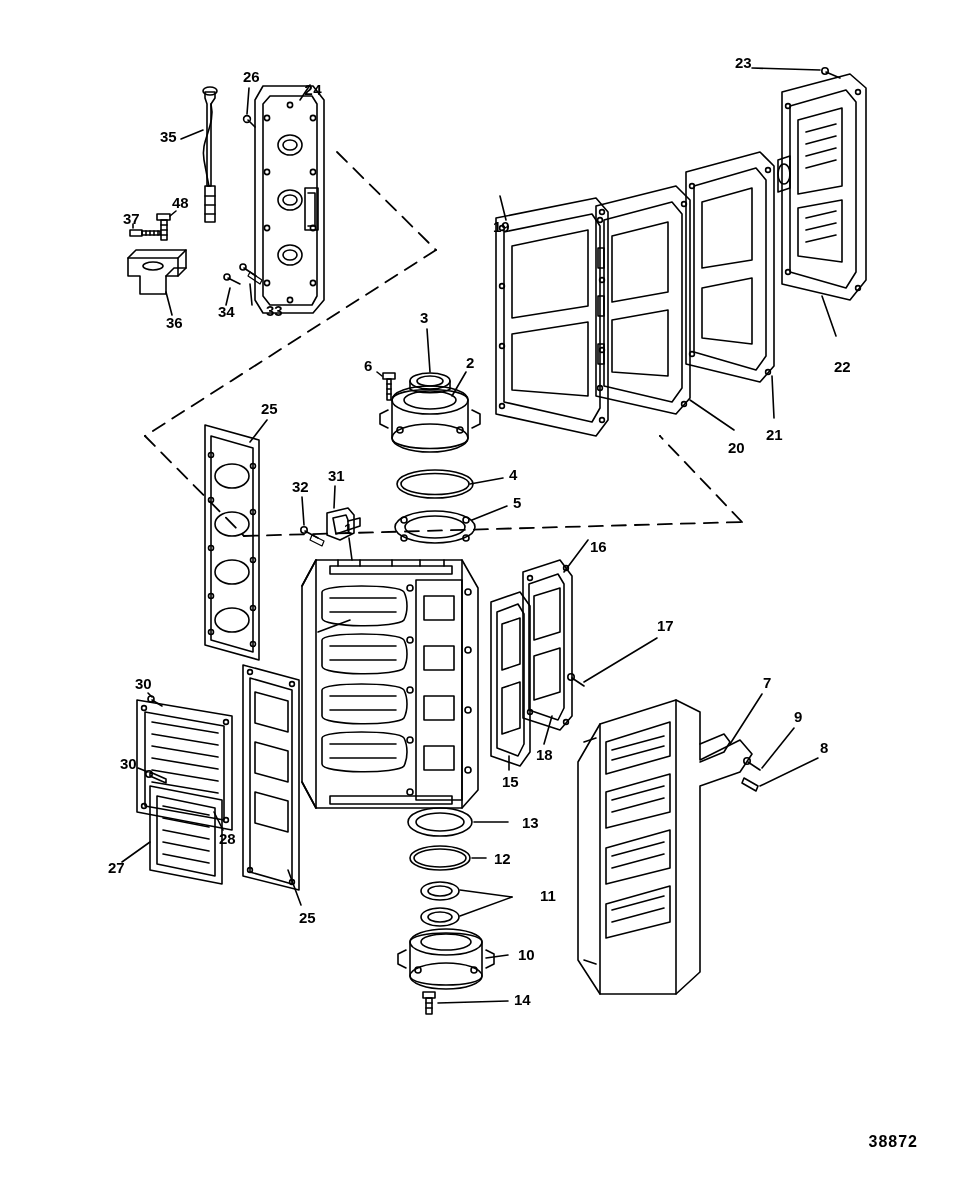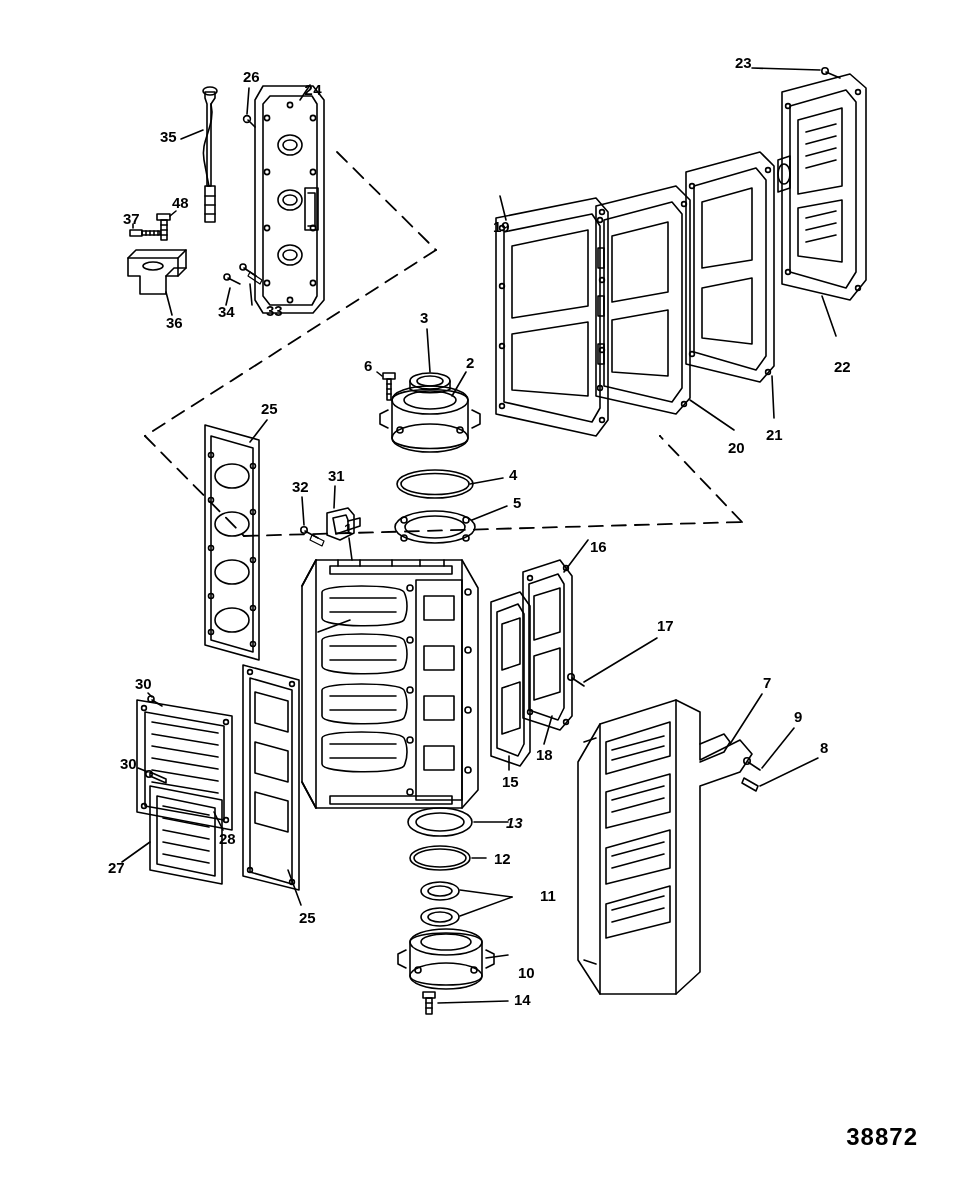--- a/index.html
+++ b/index.html
@@ -1,20 +1,20 @@
 <!DOCTYPE html>
 <html><head>
 <meta charset="utf-8">
 <style>
   html,body{margin:0;padding:0;background:#ffffff;}
   body{font-family:"Liberation Sans", sans-serif;color:#000;}
   #sheet{position:relative;width:956px;height:1183px;overflow:hidden;background:#fff;}
   #sheet svg{position:absolute;left:0;top:0;}
   .callout{position:absolute;font-size:15px;font-weight:bold;font-family:"Liberation Sans", sans-serif;color:#000;line-height:1;white-space:nowrap;}
-  #drawing-number{position:absolute;right:38px;bottom:32px;font-size:24px;font-weight:bold;letter-spacing:1px;}
+  #drawing-number{position:absolute;right:38px;bottom:32px;font-size:16px;font-weight:bold;letter-spacing:1px;}
 </style>
 </head>
 <body>
 
 <div id="sheet">
 
   <svg width="956" height="1183" viewBox="0 0 956 1183">
     <g fill="none" stroke="#000" stroke-width="1.6" stroke-linejoin="round" stroke-linecap="round">
 
       <g stroke-dasharray="14,9" stroke-width="1.8">
@@ -410,24 +410,24 @@
 
   <div class="callout" style="left:344px;top:521px;">1</div>
   <div class="callout" style="left:466px;top:355px;">2</div>
   <div class="callout" style="left:420px;top:310px;">3</div>
   <div class="callout" style="left:509px;top:467px;">4</div>
   <div class="callout" style="left:513px;top:495px;">5</div>
   <div class="callout" style="left:364px;top:358px;">6</div>
   <div class="callout" style="left:763px;top:675px;">7</div>
   <div class="callout" style="left:820px;top:740px;">8</div>
   <div class="callout" style="left:794px;top:709px;">9</div>
-  <div class="callout" style="left:518px;top:947px;margin-top:18px;">10</div>
+  <div class="callout" style="left:518px;top:947px;">10</div>
   <div class="callout" style="left:540px;top:888px;">11</div>
   <div class="callout" style="left:494px;top:851px;">12</div>
-  <div class="callout" style="left:506px;top:815px;font-style:italic;">13</div>
+  <div class="callout" style="left:522px;top:815px;">13</div>
   <div class="callout" style="left:514px;top:992px;text-align:right;">14</div>
   <div class="callout" style="left:502px;top:774px;">15</div>
   <div class="callout" style="left:590px;top:539px;">16</div>
   <div class="callout" style="left:657px;top:618px;">17</div>
   <div class="callout" style="left:536px;top:747px;">18</div>
   <div class="callout" style="left:493px;top:175px;margin-top:44px;">19</div>
   <div class="callout" style="left:728px;top:440px;">20</div>
   <div class="callout" style="left:766px;top:427px;">21</div>
   <div class="callout" style="left:834px;top:359px;">22</div>
   <div class="callout" style="left:735px;top:55px;">23</div>

